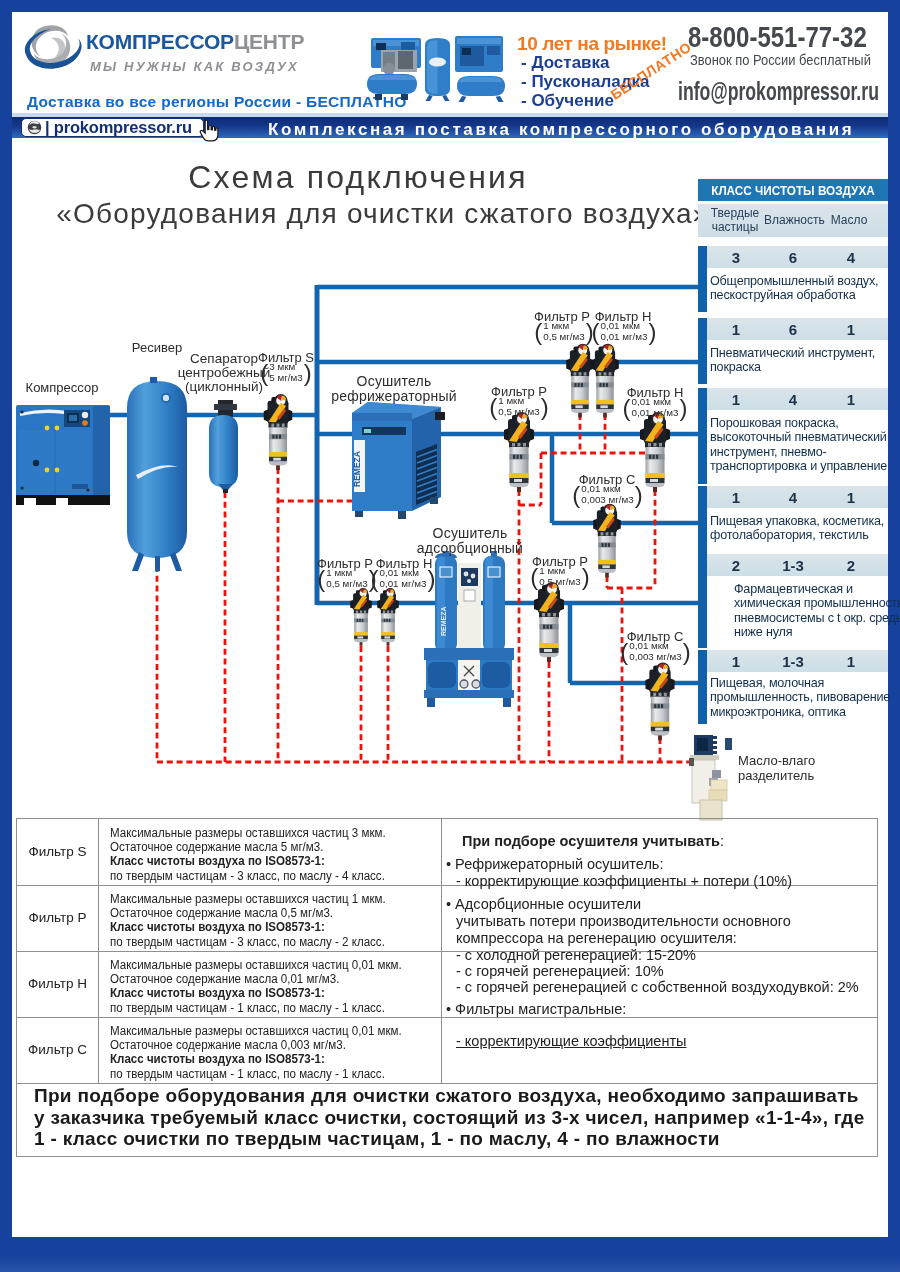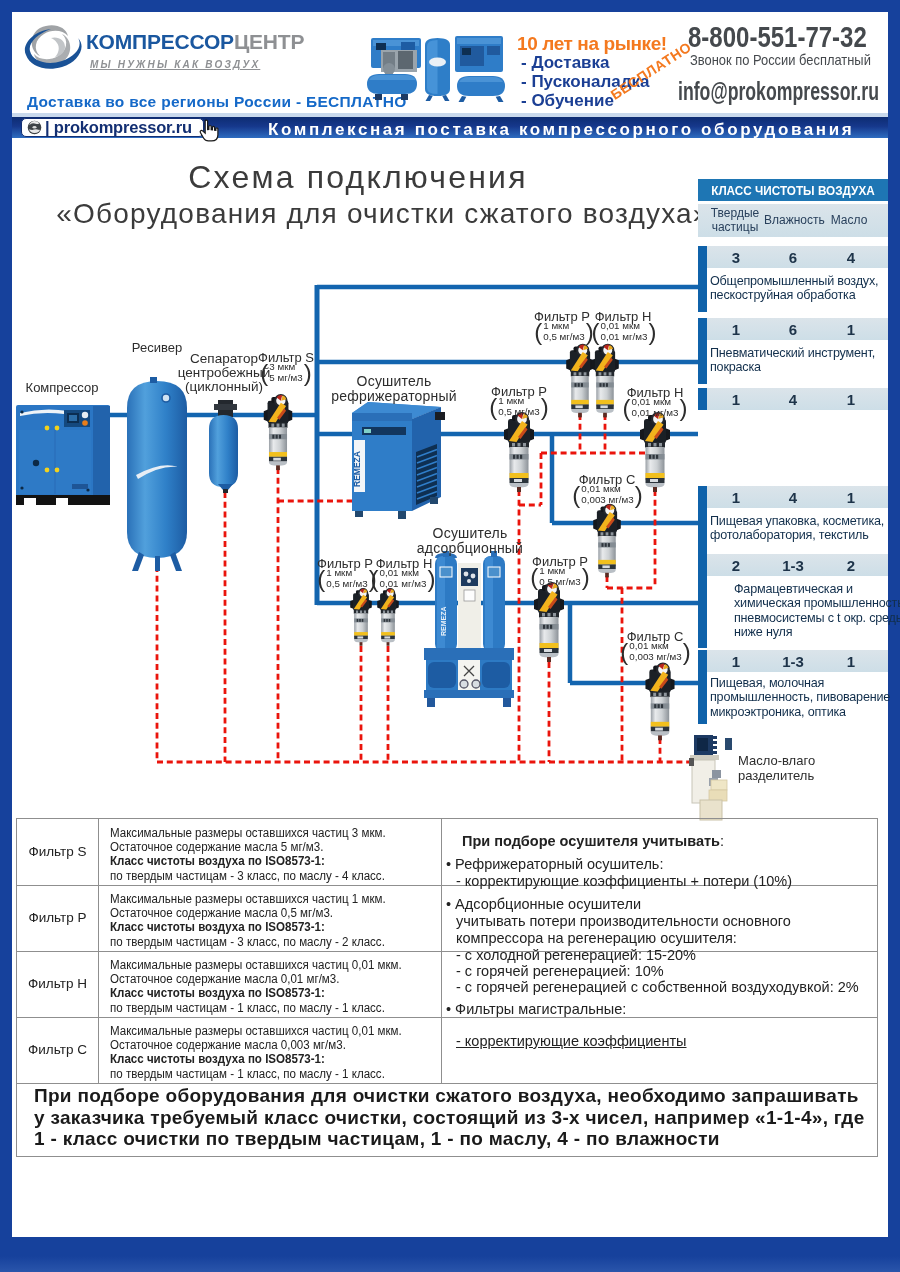--- a/index.html
+++ b/index.html
@@ -2,21 +2,21 @@
 <html lang="ru"><head>
 <meta charset="utf-8">
 <style>
   html,body{margin:0;padding:0;}
   body{width:900px;height:1272px;background:#16419c;font-family:"Liberation Sans",sans-serif;position:relative;overflow:hidden;}
   .abs{position:absolute;}
   #white{left:12px;top:12px;width:876px;height:1225px;background:#fff;position:absolute;}
   
   #logoTxt{left:86px;top:30px;font-size:21px;font-weight:bold;letter-spacing:-0.2px;color:#1a579f;}
   #logoTxt .g{color:#8e9093;}
-  #tagline{left:90px;top:59px;font-size:10px;font-weight:bold;font-style:italic;color:#8e9093;letter-spacing:2.2px;text-decoration:underline;}
+  #tagline{left:90px;top:59px;font-size:13px;font-weight:bold;font-style:italic;color:#8e9093;letter-spacing:2.2px;}
   #deliv{left:27px;top:93px;font-size:15.5px;font-weight:bold;color:#1569c8;letter-spacing:0.3px;}
   #tenlet{left:517px;top:33px;font-size:19px;font-weight:bold;color:#f4791f;letter-spacing:-0.4px;}
   .bul{left:521px;font-size:17px;font-weight:bold;color:#1b3f94;}
   #besp{left:612px;top:88px;font-size:14px;font-weight:bold;color:#f4791f;transform:rotate(-33deg);transform-origin:left center;letter-spacing:0.5px;}
   #phone{left:688px;top:20px;font-size:30px;font-weight:bold;color:#45494d;transform:scaleX(0.80);transform-origin:left top;white-space:nowrap;}
   #phsub{left:690px;top:51px;font-size:15px;color:#45494d;transform:scaleX(0.86);transform-origin:left top;white-space:nowrap;}
   #email{left:678px;top:76px;font-size:26px;font-weight:bold;color:#45494d;transform:scaleX(0.68);transform-origin:left top;white-space:nowrap;}
   #lstrip{left:12px;top:113px;width:876px;height:4px;background:#c9d9ec;}
   #bar{left:12px;top:117px;width:876px;height:21px;background:linear-gradient(180deg,#0d2c72 0%,#16388c 45%,#2e6cc0 100%);}
   #pillbox{left:21px;top:118px;width:181px;height:17px;background:#fff;border-radius:5px;border:1.5px solid #132f72;display:flex;align-items:center;}
@@ -146,20 +146,21 @@
       <span class="n3">1</span>
     </div>
   <div class="desc" style="height:44px;">Пневматический инструмент,<br>покраска</div>
 </div>
 <div class="abs blk" style="top:388px;">
   <div class="nums">
       <span class="n1">1</span>
       <span class="n2">4</span>
       <span class="n3">1</span>
     </div>
+  <div class="desc" style="height:74px;">Порошковая покраска,<br>высокоточный пневматический<br>инструмент, пневмо-<br>транспортировка и управление</div>
 </div>
 <div class="abs blk" style="top:486px;">
   <div class="nums">
       <span class="n1">1</span>
       <span class="n2">4</span>
       <span class="n3">1</span>
     </div>
   <div class="desc" style="height:56px;">Пищевая упаковка, косметика,<br>фотолаборатория, текстиль</div>
 </div>
 <div class="abs blk" style="top:554px;">

